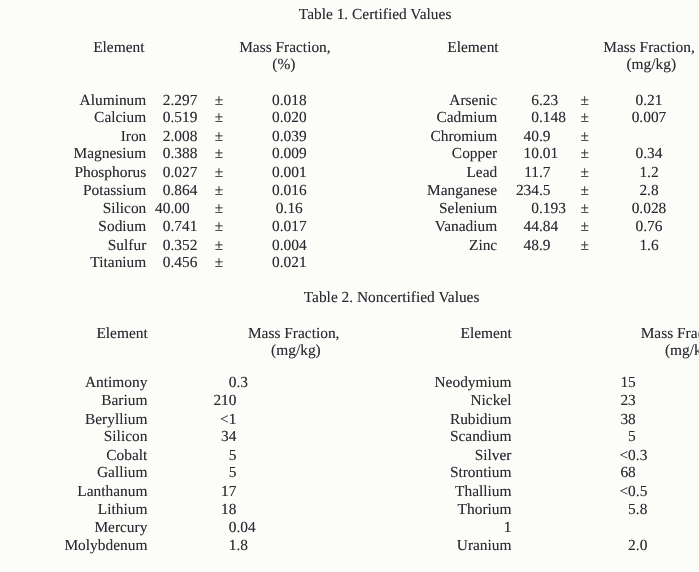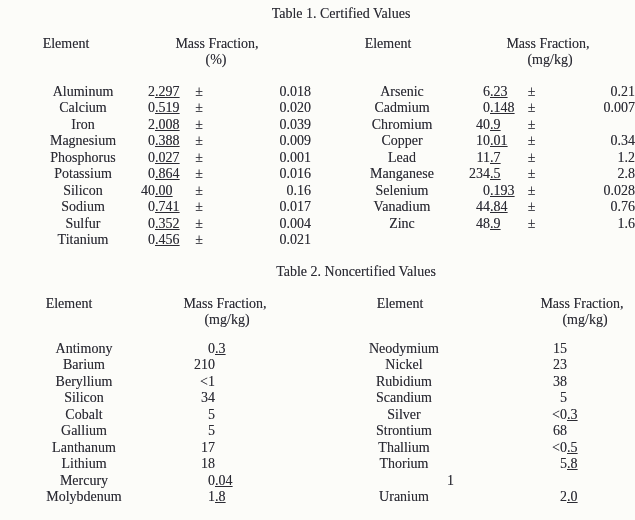--- a/index.html
+++ b/index.html
@@ -16,39 +16,40 @@
   }
   .title {
     position: absolute;
     transform: translateX(-50%);
     white-space: nowrap;
   }
   .hdr {
     position: absolute;
     transform: translateX(-50%);
     white-space: nowrap;
+    margin-left: 42px;
   }
   .rows {
     position: absolute;
   }
   .row {
     display: grid;
     height: 16.45px;
     line-height: 16.45px;
     white-space: nowrap;
   }
   .row.t1l { grid-template-columns: 100px 22px 28px 32px 1fr; }
   .row.t1r { grid-template-columns: 100px 38px 28px 27px 1fr; }
   .row.t2l { grid-template-columns: 100px 81px 1fr; }
   .row.t2r { grid-template-columns: 100px 113px 1fr; }
-  .cell-el  { text-align: center; }
+  .cell-el  { text-align: right; }
   .cell-int { text-align: right; }
-  .cell-frac{ text-align: left; text-decoration: underline; }
+  .cell-frac{ text-align: left; }
   .cell-pm  { text-align: center; }
-  .cell-unc { text-align: right; }
+  .cell-unc { text-align: center; }
 </style>
 </head>
 <body>
 
 <div class="page">
 
   <div class="title" style="left:341px; top:6px;">Table 1. Certified Values</div>
 
   <span class="hdr" style="left:66px; top:36px;">Element</span>
   <span class="hdr" style="left:217px; top:36px;">Mass Fraction,</span>
@@ -279,21 +280,21 @@
         <span class="cell-frac">.04</span>
       </div>
 
       <div class="row t2l">
         <span class="cell-el">Molybdenum</span>
         <span class="cell-int">1</span>
         <span class="cell-frac">.8</span>
       </div>
     </div>
 
-  <div class="rows" style="left:354px; top:341px; width:268px;">
+  <div class="rows" style="left:365px; top:341px; width:268px;">
 
       <div class="row t2r">
         <span class="cell-el">Neodymium</span>
         <span class="cell-int">15</span>
         <span class="cell-frac"></span>
       </div>
 
       <div class="row t2r">
         <span class="cell-el">Nickel</span>
         <span class="cell-int">23</span>

